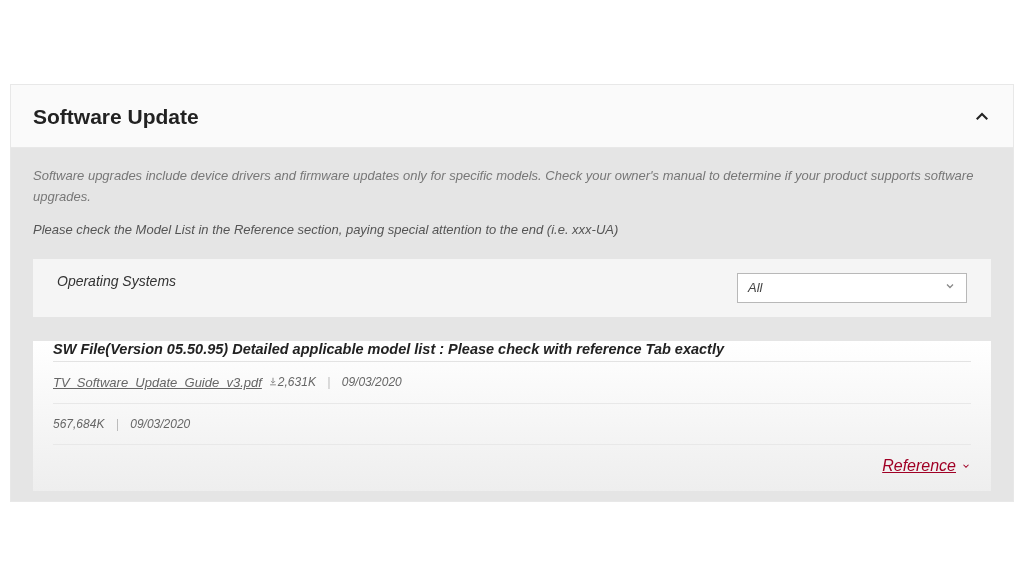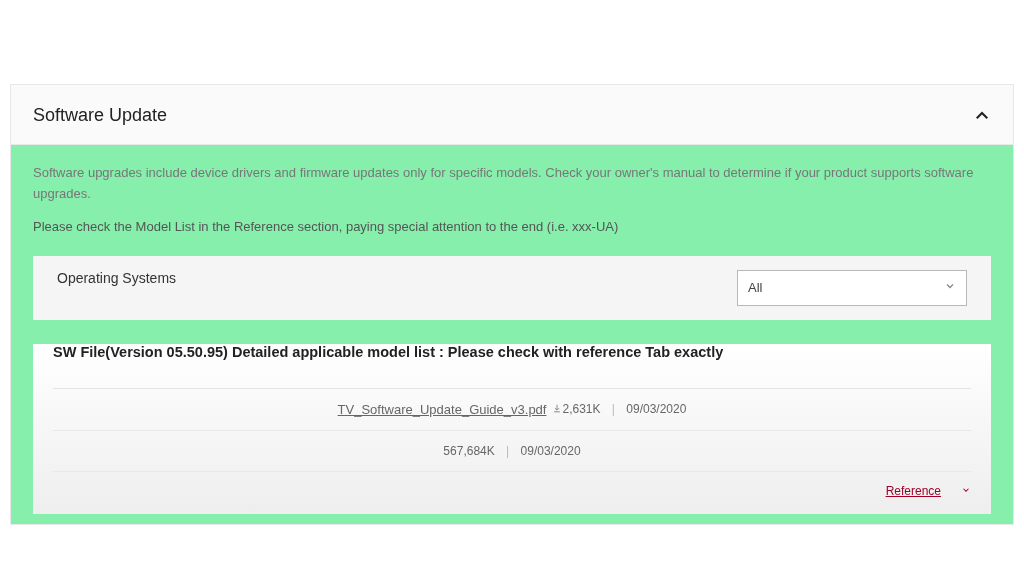--- a/index.html
+++ b/index.html
@@ -10,32 +10,33 @@
       background: #fafafa;
     }
     .panel-header {
       display: flex;
       justify-content: space-between;
       align-items: center;
       padding: 20px 22px 18px 22px;
       border-bottom: 1px solid #e8e8e8;
     }
     .panel-title {
-      font-size: 18px;
-      font-weight: 400;
+      font-size: 21px;
+      font-weight: 700;
       color: #222;
     }
     .chevron-up {
       width: 18px; height: 18px;
       display: flex; align-items: center; justify-content: center;
     }
     .chevron-up svg { width: 18px; height: 18px; }
     .panel-body {
       padding: 18px 22px 10px 22px;
-      background: #86efac;
+      background: #e5e5e5;
+      font-style: italic;
     }
     .desc {
       font-size: 13px;
       color: #777;
       line-height: 1.6;
       margin-bottom: 14px;
     }
     .note {
       font-size: 13px;
       color: #555;
@@ -48,45 +49,45 @@
       align-items: flex-start;
       justify-content: space-between;
       margin-bottom: 24px;
     }
     .os-label {
       font-size: 14px;
       color: #333;
     }
     .os-select {
       width: 230px;
-      height: 36px;
+      height: 30px;
       border: 1px solid #b8b8b8;
       background: #fff;
       display: flex;
       align-items: center;
       justify-content: space-between;
       padding: 8px 10px;
       font-size: 13px;
       color: #444;
       cursor: pointer;
     }
     .os-select svg { width: 12px; height: 12px; }
     .content-inner {
       padding: 0 20px;
     }
     .sw-header {
       font-size: 14.5px;
       font-weight: 700;
       color: #222;
-      padding-bottom: 28px;
+      padding-bottom: 4px;
       border-bottom: 1px solid #e3e3e3;
     }
     .file-row {
       display: flex;
-      justify-content: center;
+      justify-content: flex-start;
       align-items: center;
       padding: 13px 0;
       border-bottom: 1px solid #e8e8e8;
       background: linear-gradient(#fefefe,#f7f7f7);
       background: transparent;
     }
     .file-link {
       font-size: 13px;
       color: #666;
       text-decoration: underline;
@@ -100,27 +101,27 @@
       font-size: 12px;
       color: #666;
     }
     .file-meta .sep { margin: 0 8px; color:#bbb; }
     .ref-row {
       display: flex;
       justify-content: flex-end;
       padding: 12px 0 16px 0;
     }
     .ref-link {
-      font-size: 12px;
+      font-size: 16px;
       color: #a00025;
       text-decoration: underline;
       cursor: pointer;
       display: inline-flex;
       align-items: flex-end;
-      gap: 20px;
+      gap: 5px;
     }
     .ref-link svg { width: 10px; height: 10px; }
     .fade-wrap {
       background: linear-gradient(#ffffff, #eeeeee);
       padding-top: 0;
     }
   </style>
 </head>
 <body>
 

